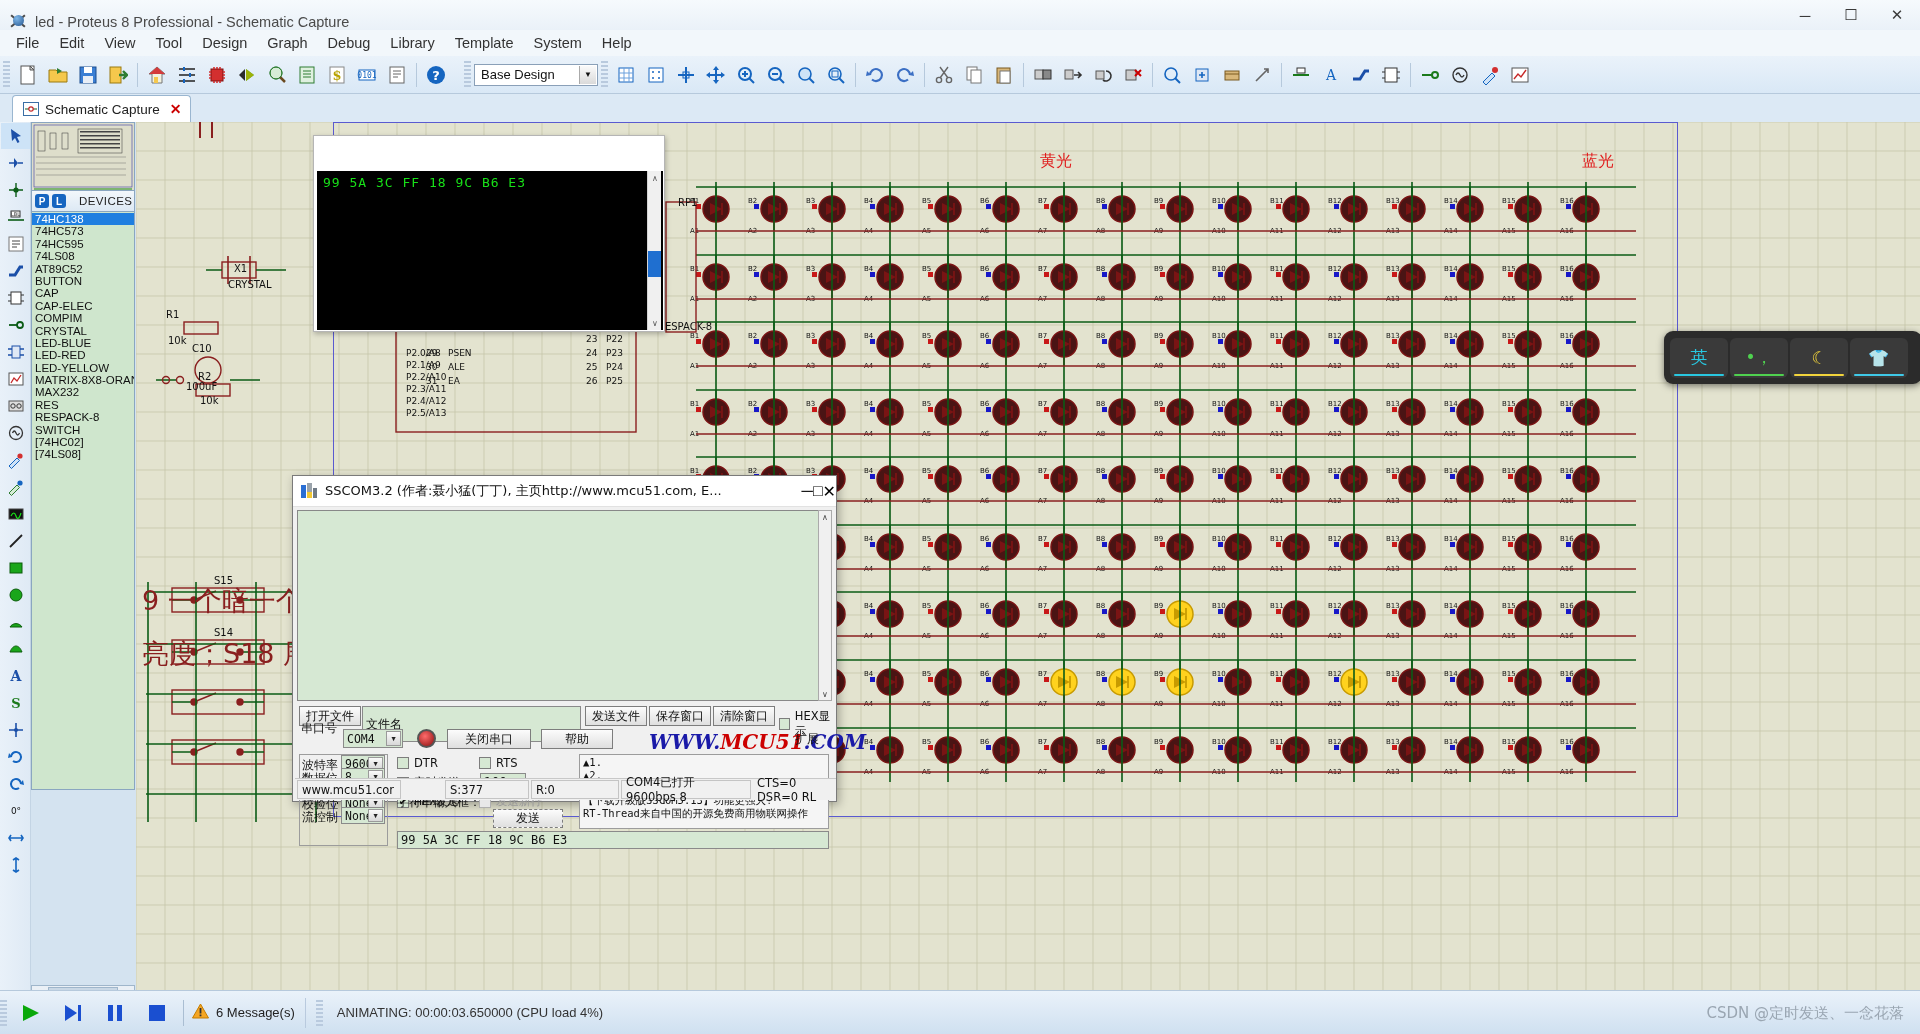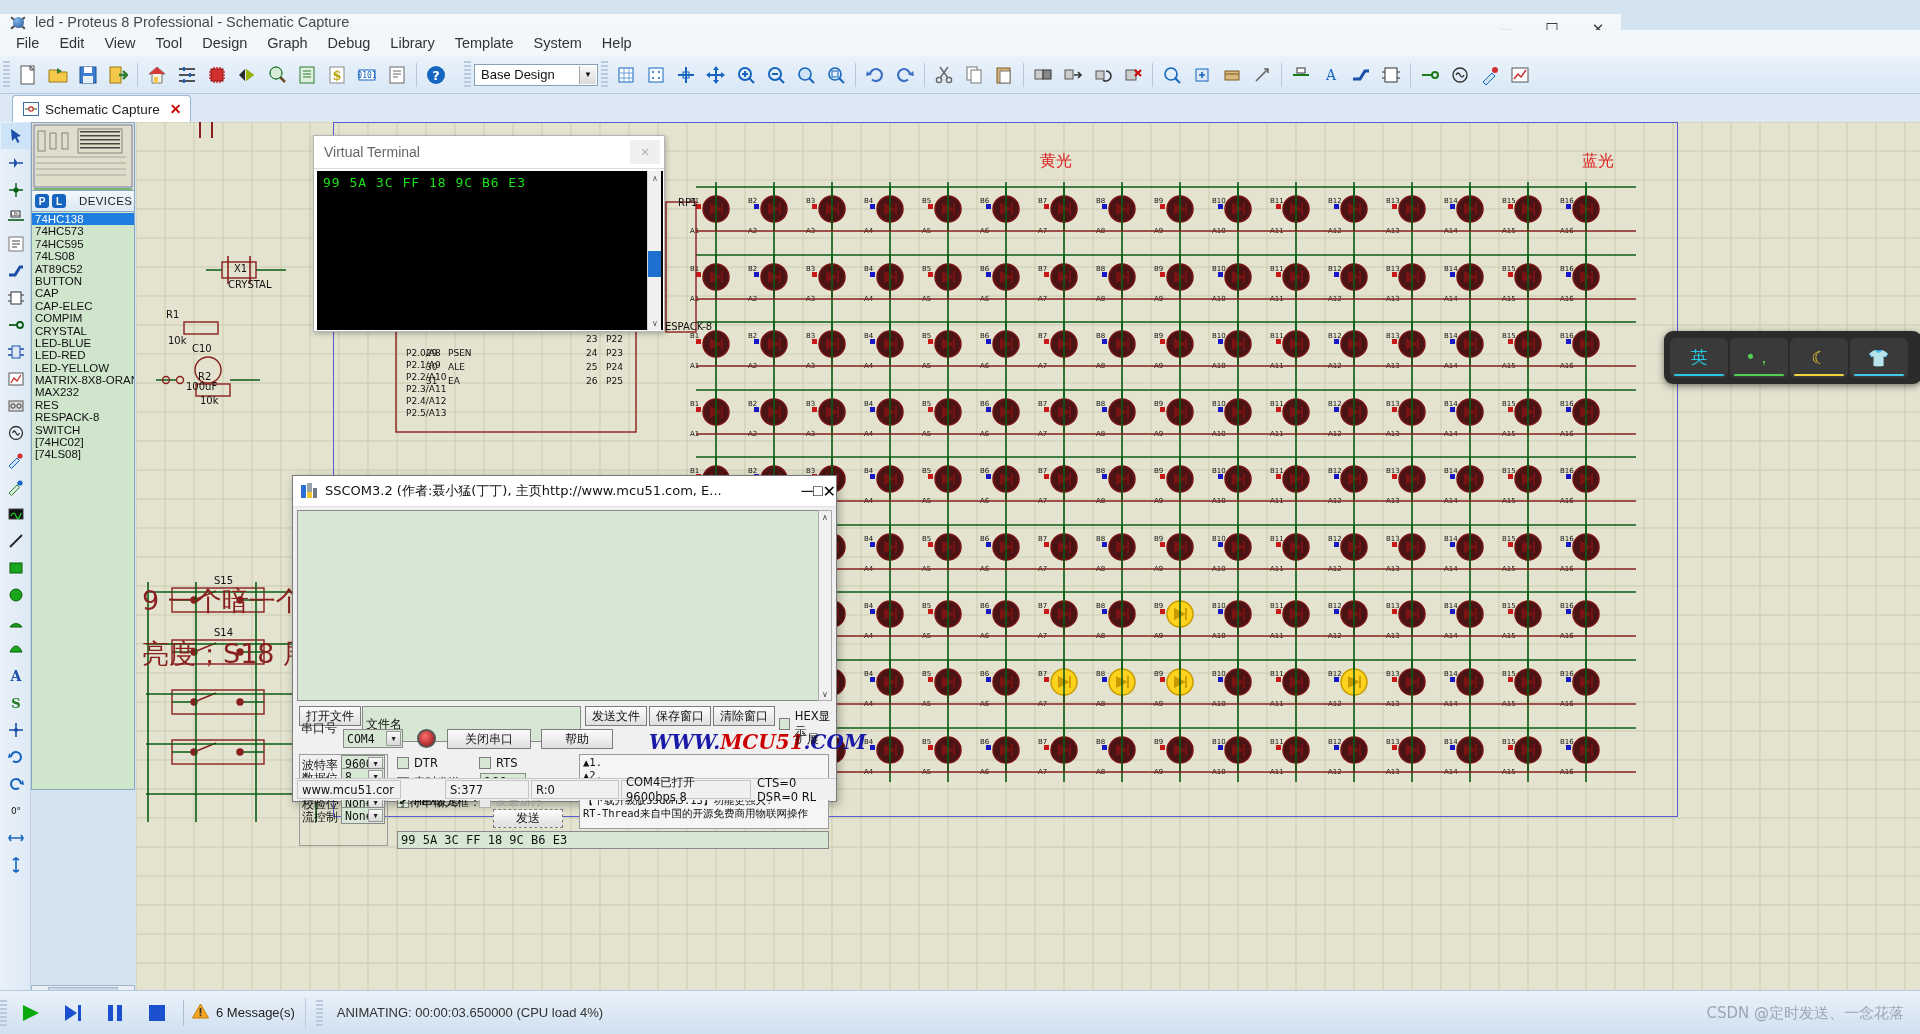--- a/index.html
+++ b/index.html
@@ -5,23 +5,23 @@
   * { box-sizing: border-box; }
   html, body { margin:0; padding:0; }
   body {
     width:1920px; height:1034px; overflow:hidden;
     font-family:"Liberation Sans", sans-serif;
     background:#d4e3f0;
     position:relative;
   }
   
   #titlebar{
-    position:absolute; left:0; top:14px; width:1621px; height:30px;
+    position:absolute; left:0; top:0; width:1920px; height:30px;
     background:linear-gradient(to bottom,#f6fafd,#eaf1f8);
-    display:flex; align-items:flex-start;
+    display:flex; align-items:flex-end;
   }
   #app-icon{ width:18px;height:18px;margin-left:9px;margin-right:8px;position:relative;}
   #app-icon .ball{position:absolute;left:4px;top:3px;width:11px;height:11px;border-radius:50%;
     background:radial-gradient(circle at 35% 30%,#7fb7e8,#24558f);}
   #app-icon .x1,#app-icon .x2{position:absolute;left:0px;top:8px;width:18px;height:2px;background:#4a4a4a;}
   #app-icon .x1{transform:rotate(40deg);} #app-icon .x2{transform:rotate(-40deg);}
   #title-text{font-size:14.5px;color:#4a4a4a;}
   #win-buttons{position:absolute;right:0;top:0;display:flex;height:30px;}
   #win-buttons div{width:46px;height:30px;display:flex;align-items:center;justify-content:center;
     font-size:15px;color:#3a3a3a;}
@@ -2084,24 +2084,20 @@
         <text x="450" y="248" font-size="9" fill="#111" font-family="DejaVu Sans, sans-serif">25</text>
         <text x="470" y="248" font-size="9" fill="#111" font-family="DejaVu Sans, sans-serif">P24</text>
         <text x="450" y="262" font-size="9" fill="#111" font-family="DejaVu Sans, sans-serif">26</text>
         <text x="470" y="262" font-size="9" fill="#111" font-family="DejaVu Sans, sans-serif">P25</text>
       </g>
     </svg>
   <div id="sheetborder"></div>
 </div>
 
 <div id="vterm">
-  <div class="tb">
-    <span class="t">Virtual Terminal</span>
-    <span class="x">×</span>
-  </div>
   <div class="scr">99 5A 3C FF 18 9C B6 E3</div>
   <div class="sb">
     <div class="a">∧</div>
     <div class="th"></div>
     <div class="a" style="position:absolute;bottom:0;">∨</div>
   </div>
 </div>
 
 <div id="sscom">
   <div class="tb">

